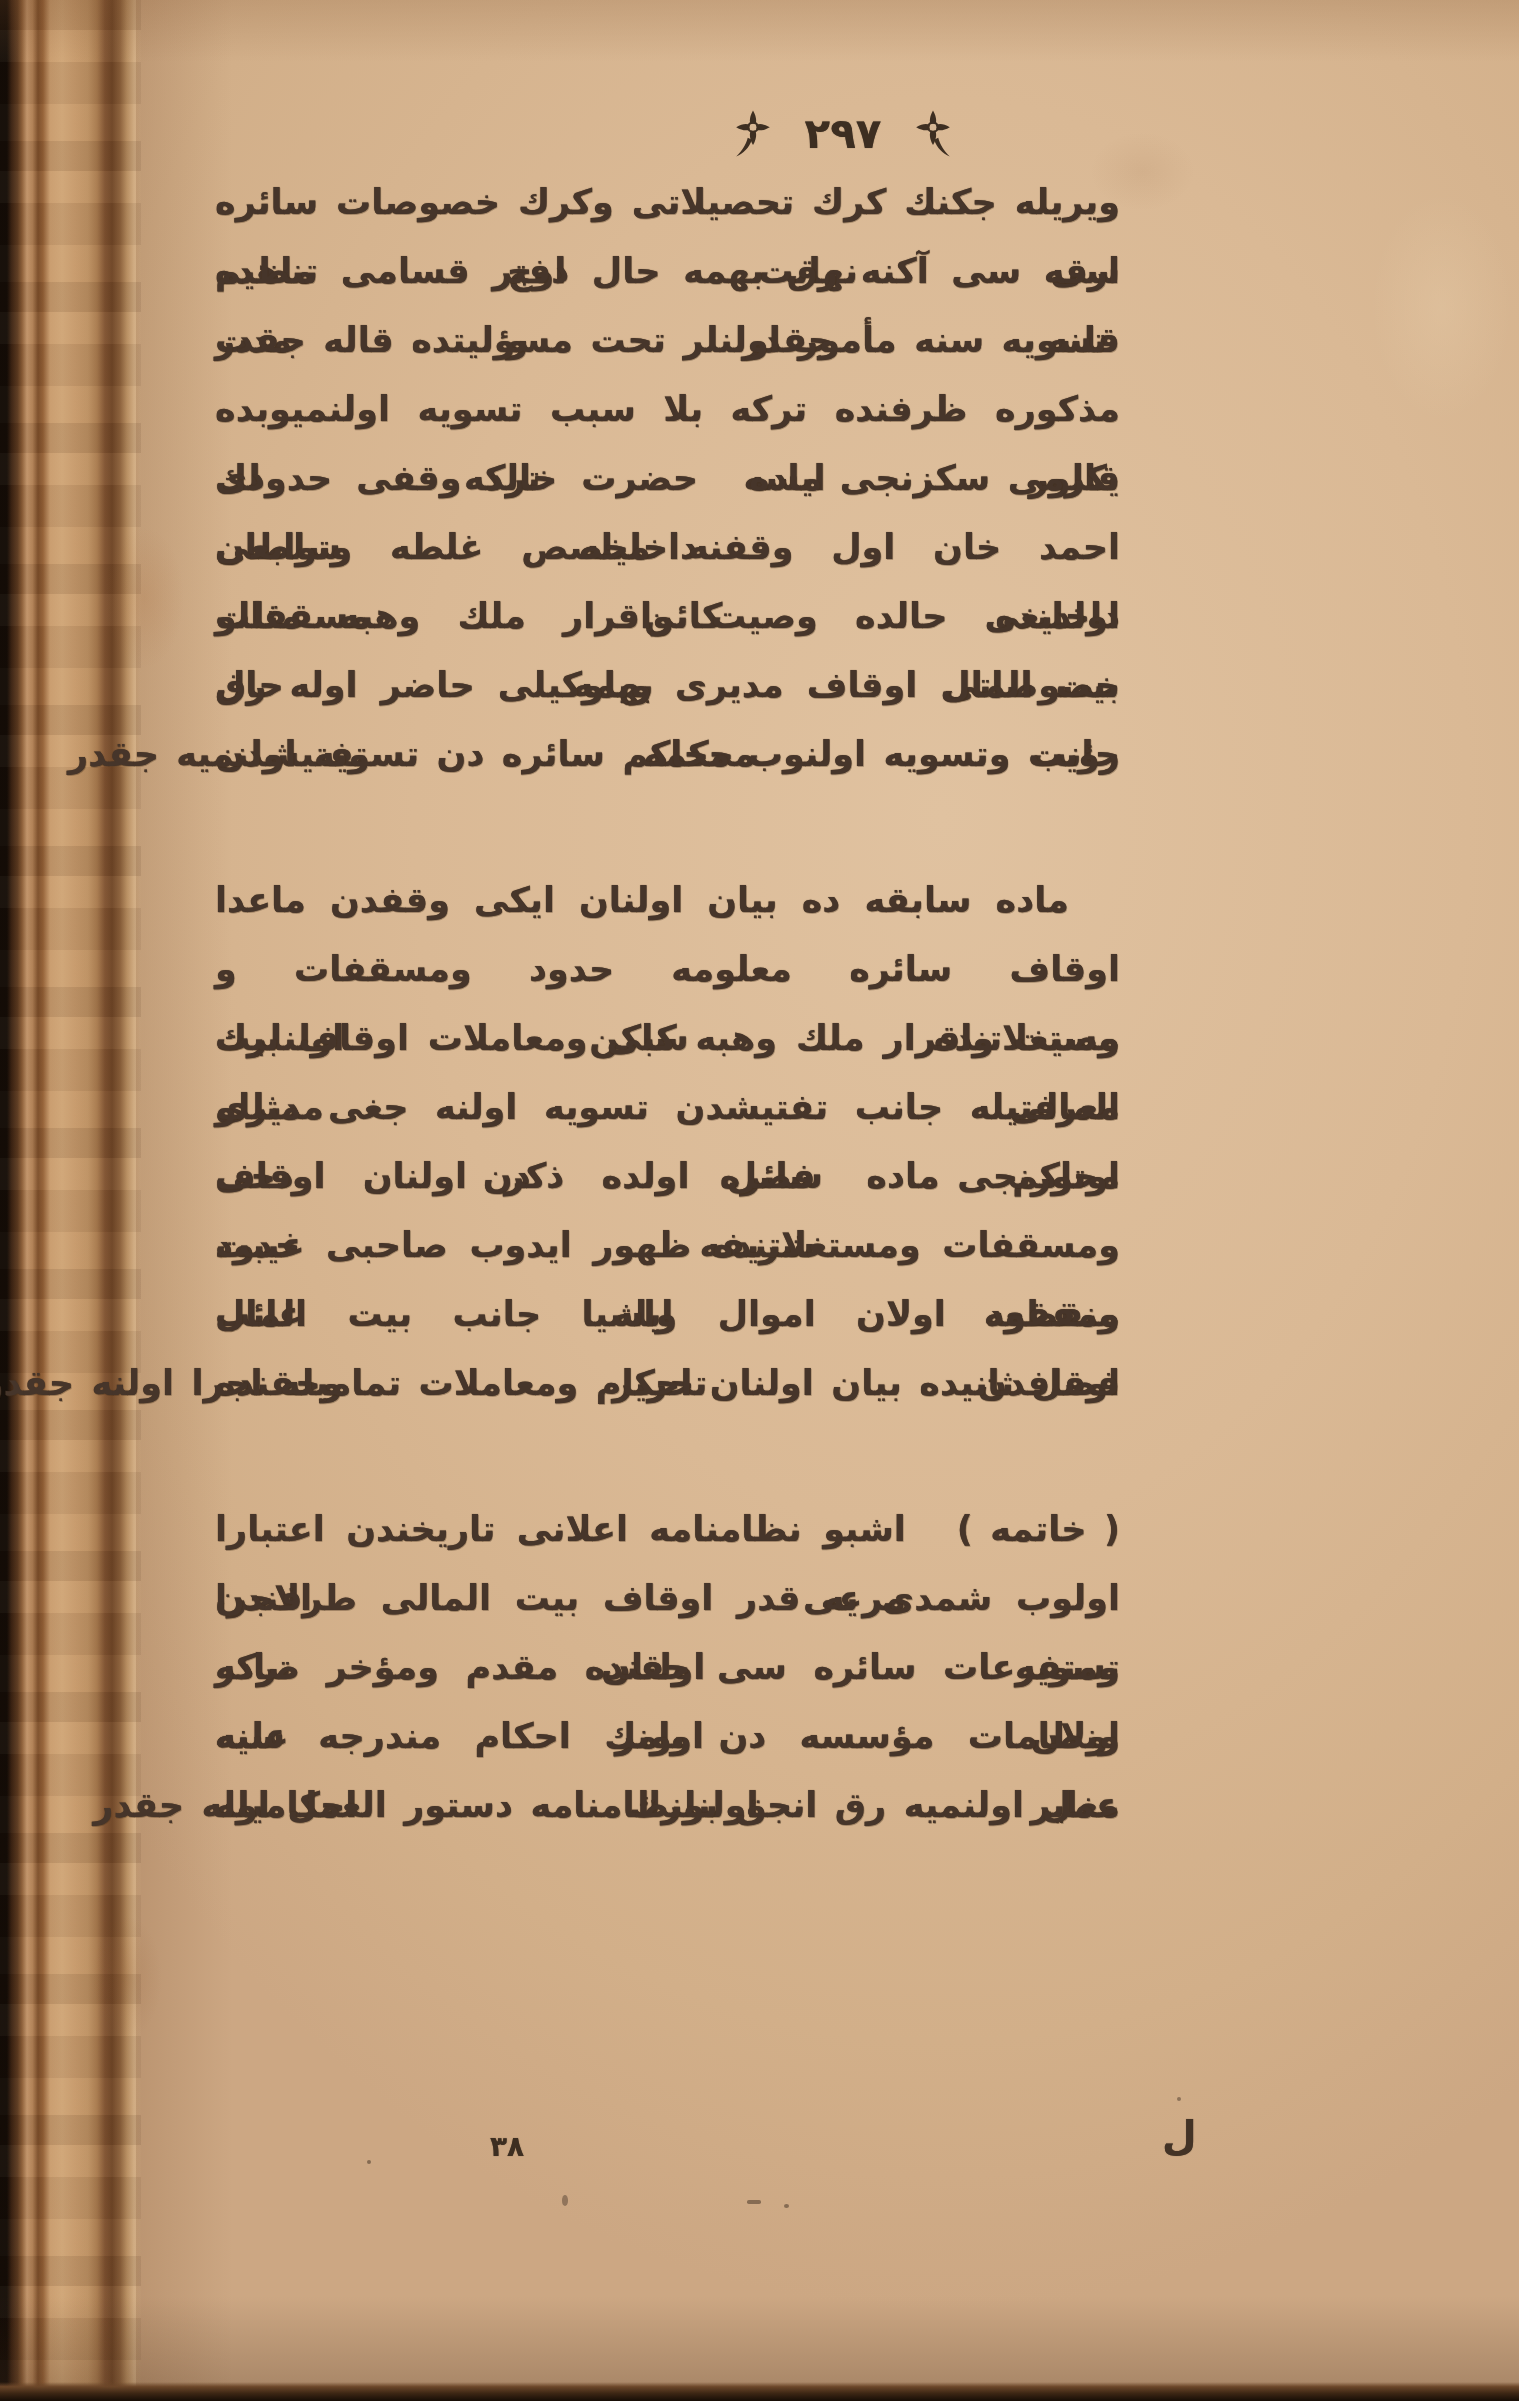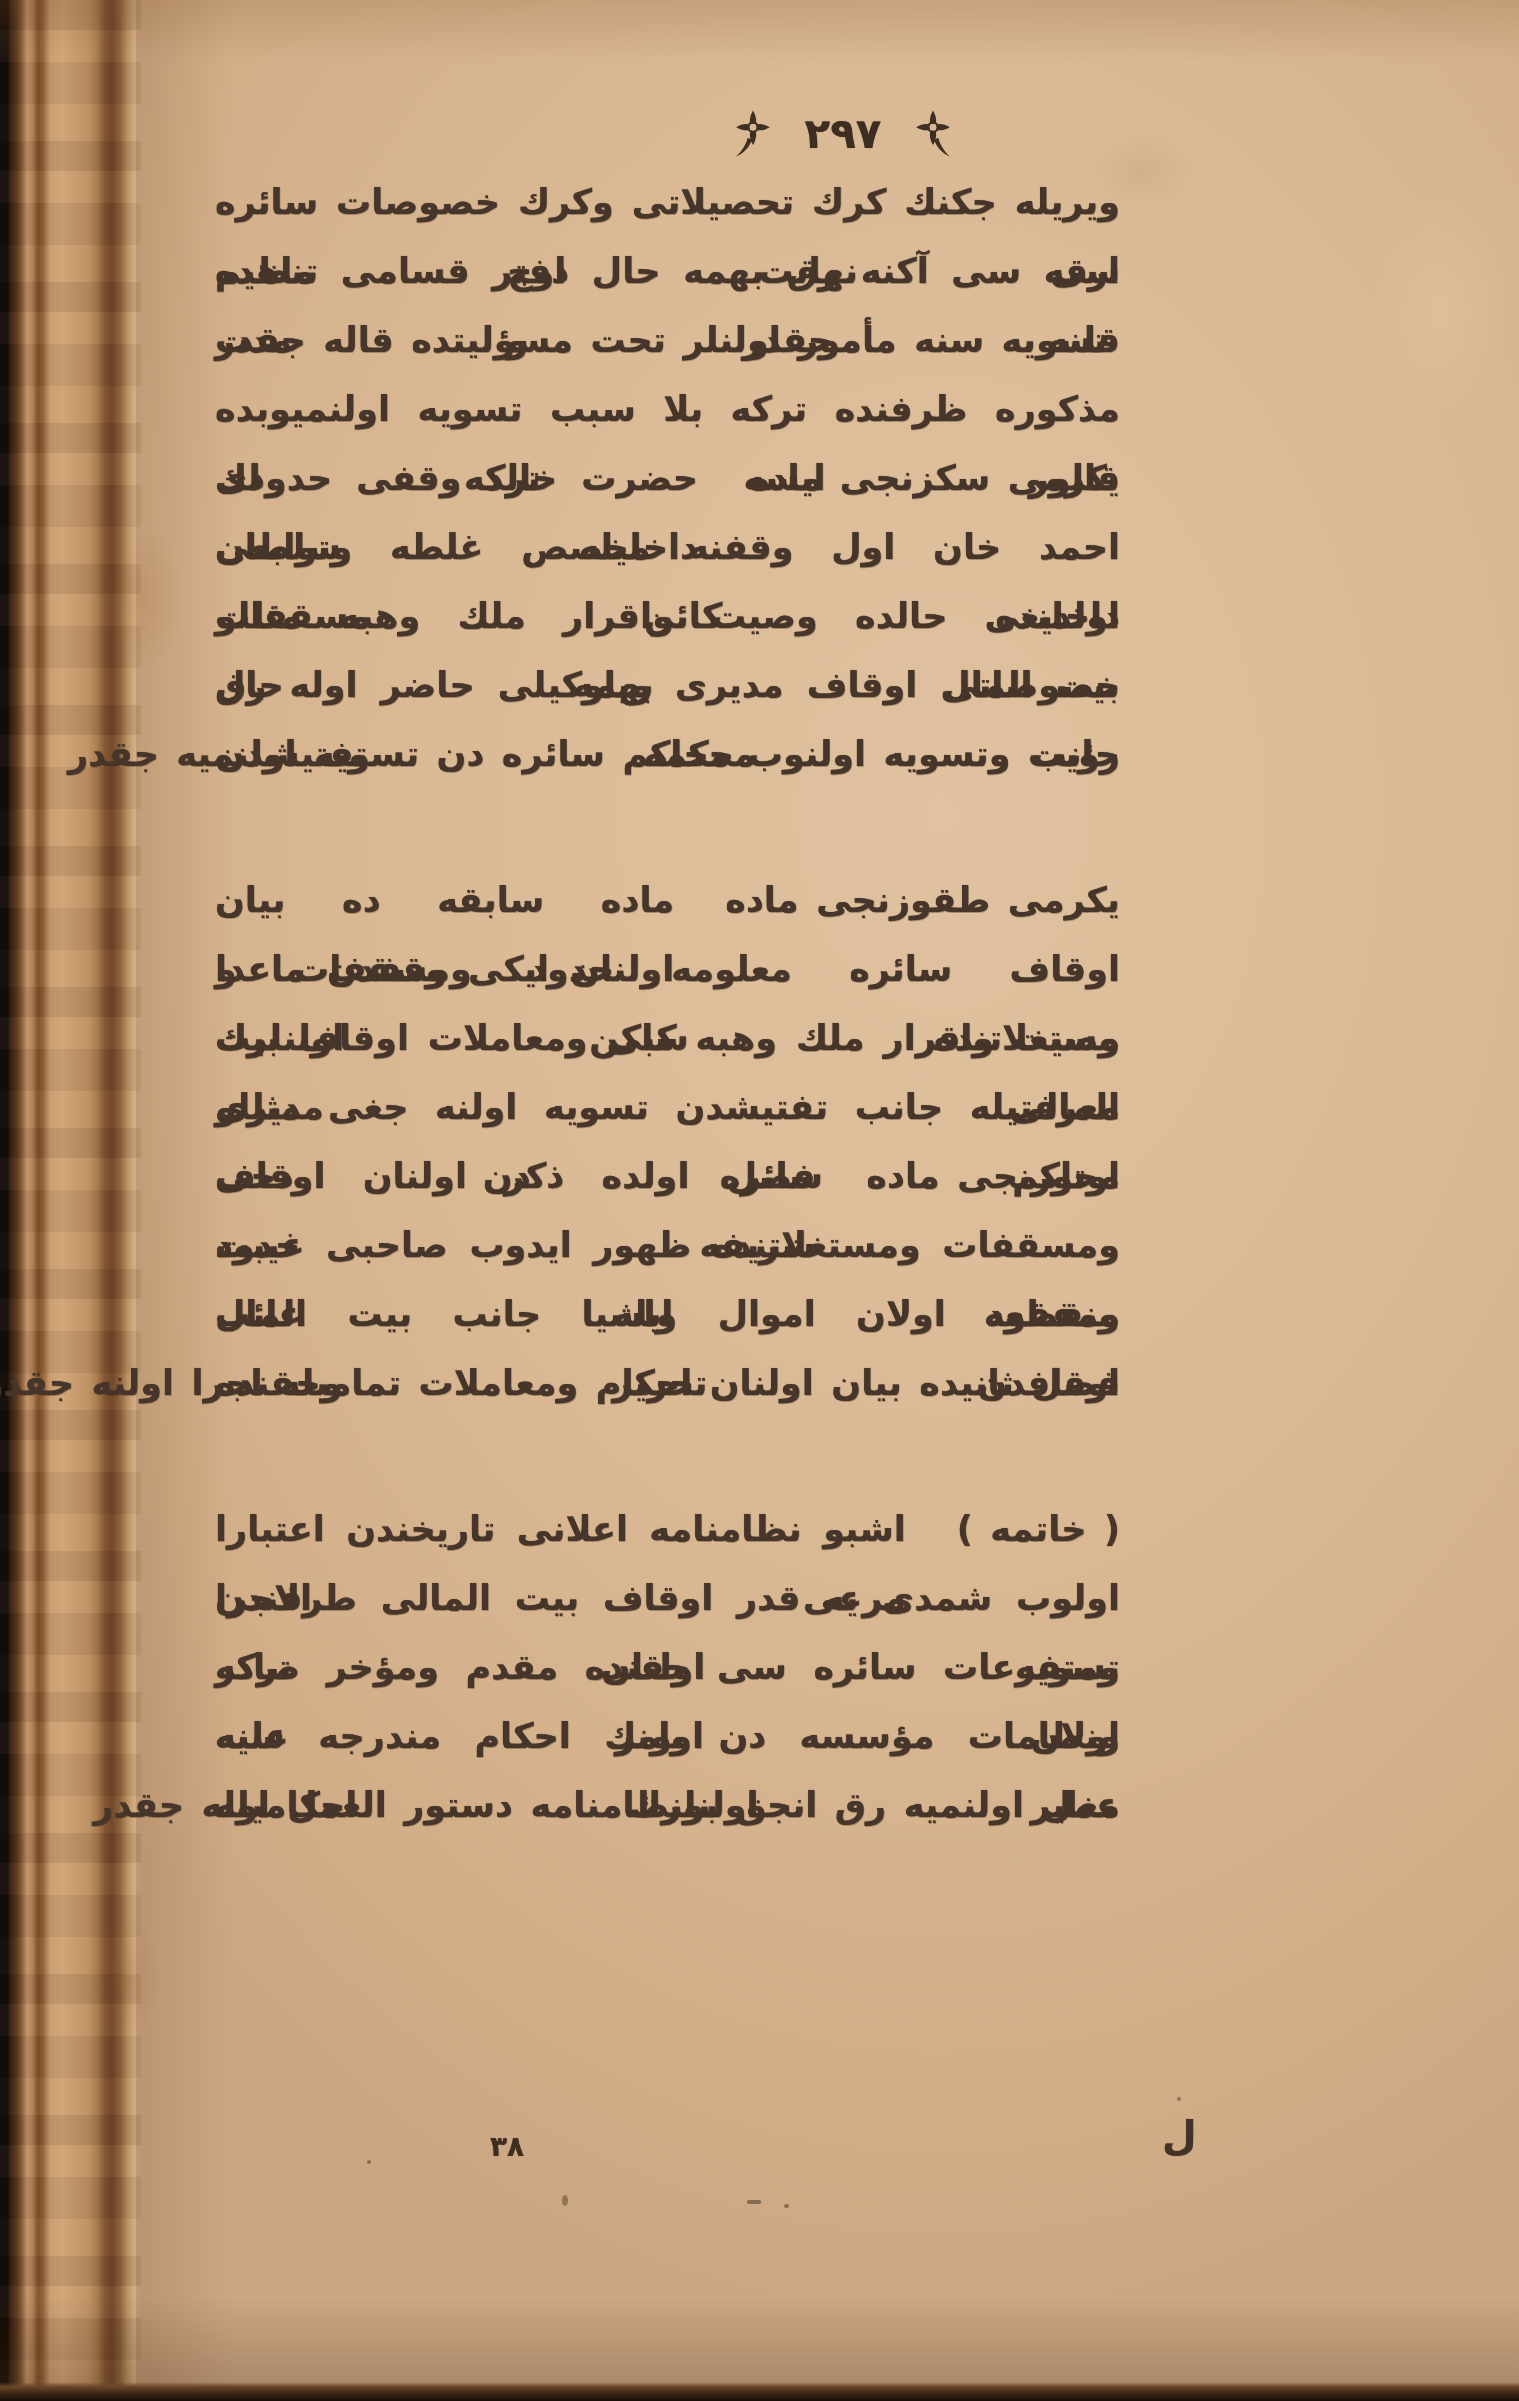--- a/index.html
+++ b/index.html
@@ -126,21 +126,20 @@
           <span class="article-label">يكرمى سكزنجى ماده</span>
           <span class="line-text">حضرت خالد وقفى حدودى داخليله سلطان</span>
         </div>
         <div class="line j">احمد خان اول وقفنه مخصص غلطه وتوابعى داخلنده كائن مسقفات</div>
         <div class="line j">اولديغى حالده وصيت واقرار ملك وهبه مثللو خصوصاتى بهمه حال</div>
         <div class="line j">بيت المال اوقاف مديرى وياوكيلى حاضر اوله رق جانب محكمه تفتيشدن</div>
         <div class="line endline">رؤيت وتسويه اولنوب محاكم سائره دن تسويه اولنميه جقدر</div>
       </div>
       <div class="para spaced">
         <div class="line j labeled">
-          <span class="article-label">يكرمى طقوزنجى ماده</span>
           <span class="line-text">ماده سابقه ده بيان اولنان ايكى وقفدن ماعدا</span>
         </div>
         <div class="line j">اوقاف سائره معلومه حدود ومسقفات و مستغلاتنده ساكن اولنلرك</div>
         <div class="line j">وصيت واقرار ملك وهبه كبى ومعاملات اوقاف بيت المالى مديرى</div>
         <div class="line j">معرفتيله جانب تفتيشدن تسويه اولنه جغى مثللو محاكم سائره دن دخى</div>
       </div>
       <div class="para">
         <div class="line j labeled">
           <span class="article-label">اوتوزنجى ماده</span>
           <span class="line-text">فصل اولده ذكر اولنان اوقاف شريفه حدود</span>

